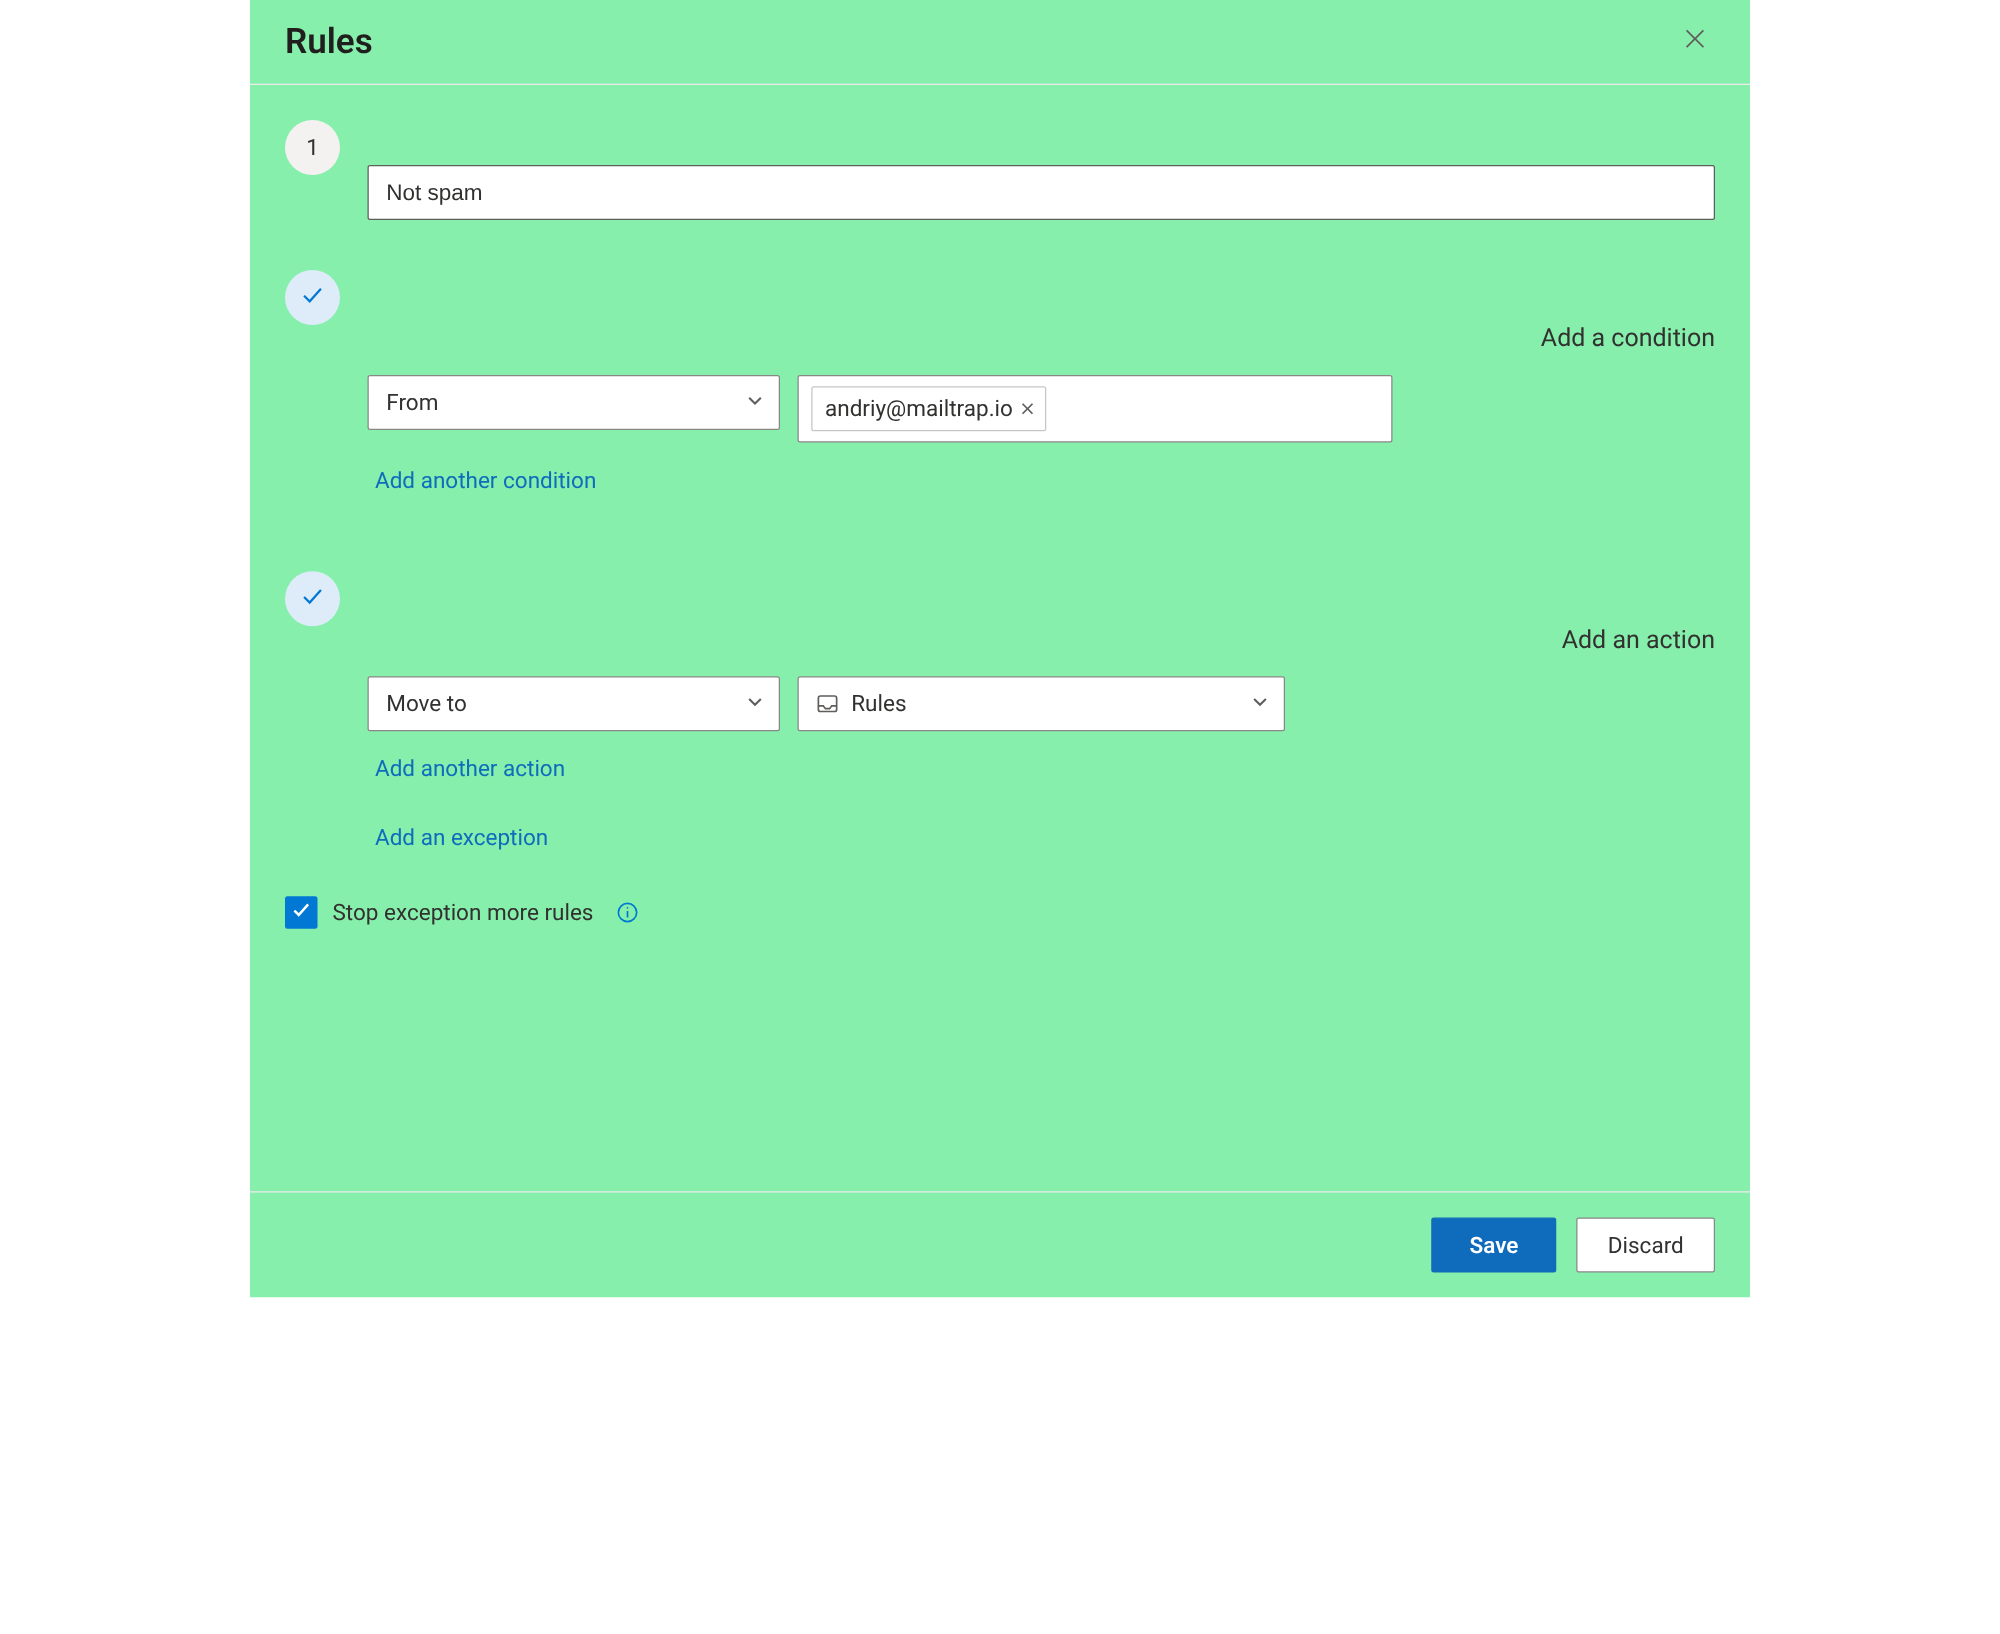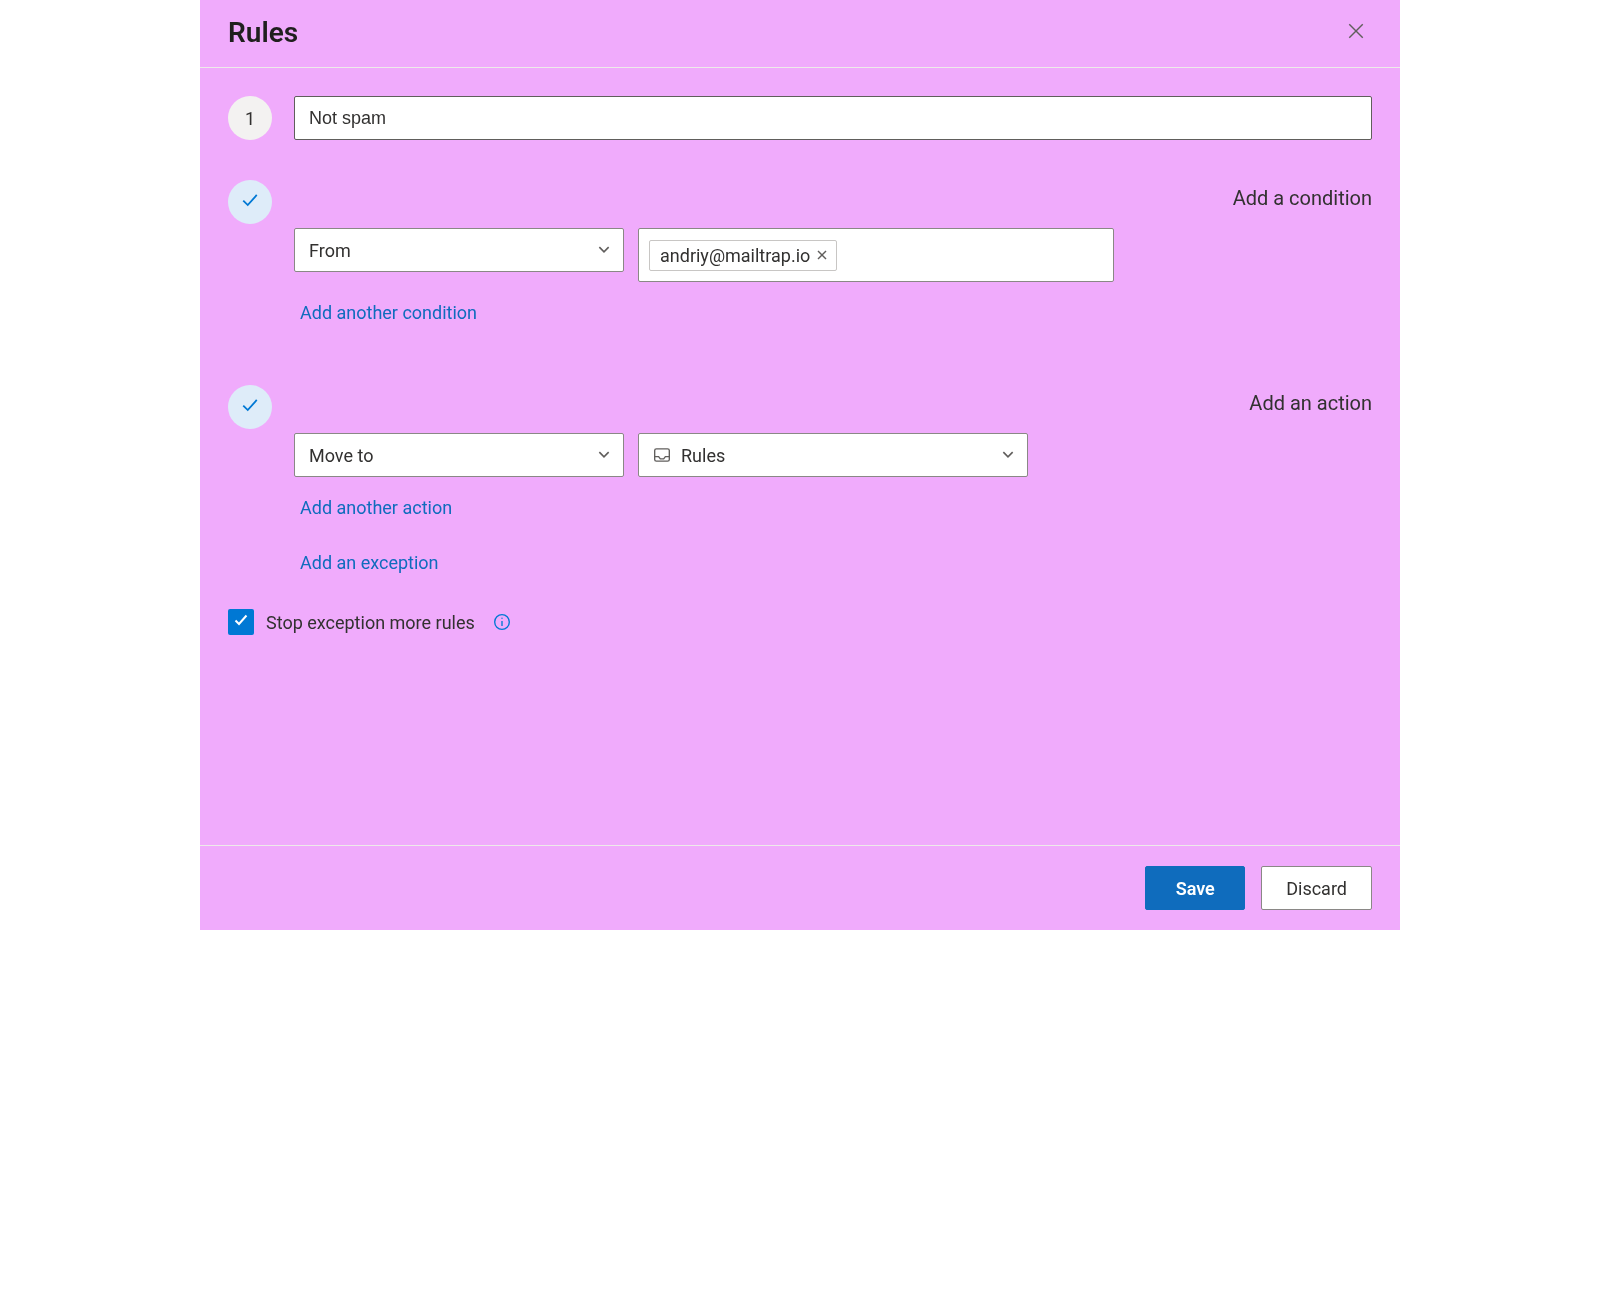--- a/index.html
+++ b/index.html
@@ -5,21 +5,21 @@
   * { box-sizing: border-box; }
   html, body {
     margin: 0; padding: 0;
     font-family: "Segoe UI", -apple-system, BlinkMacSystemFont, Roboto, Helvetica, Arial, sans-serif;
     color: #323130;
     background: #fff;
   }
   .panel {
     width: 1200px;
     margin: 0 auto;
-    background: #f0abfc;
+    background: #86efac;
   }
   .header {
     display: flex;
     align-items: center;
     justify-content: space-between;
     padding: 16px 28px 18px 28px;
     border-bottom: 1px solid #edebe9;
   }
   .header-title {
     font-size: 28px;
@@ -45,21 +45,21 @@
   .step-badge {
     width: 44px; height: 44px;
     border-radius: 50%;
     display: flex; align-items: center; justify-content: center;
     flex: 0 0 44px;
     font-size: 18px;
   }
   .step-badge.number { background: #f3f2f1; color: #323130; }
   .step-badge.check  { background: #deecf9; color: #0078d4; }
   .step-badge svg { width: 18px; height: 18px; }
-  .row-body { flex: 1; min-width: 0; }
+  .row-body { flex: 1; min-width: 0; margin-top: 36px; }
   .rule-name-input {
     width: 100%;
     height: 44px;
     padding: 0 14px;
     font-size: 18px;
     border: 1px solid #605e5c;
     border-radius: 2px;
     background: #fff;
     color: #323130;
   }
@@ -94,21 +94,20 @@
     color: #605e5c;
   }
   .select .chev svg { width: 14px; height: 14px; }
   .chip-box {
     min-height: 54px;
     width: 476px;
     border: 1px solid #8a8886;
     border-radius: 2px;
     padding: 8px 10px;
     display: flex;
-    align-items: center;
     gap: 6px;
     background:#fff;
   }
   .chip {
     border: 1px solid #c8c6c4;
     border-radius: 2px;
     padding: 4px 8px 4px 10px;
     font-size: 18px;
     display: inline-flex;
     align-items: center;

